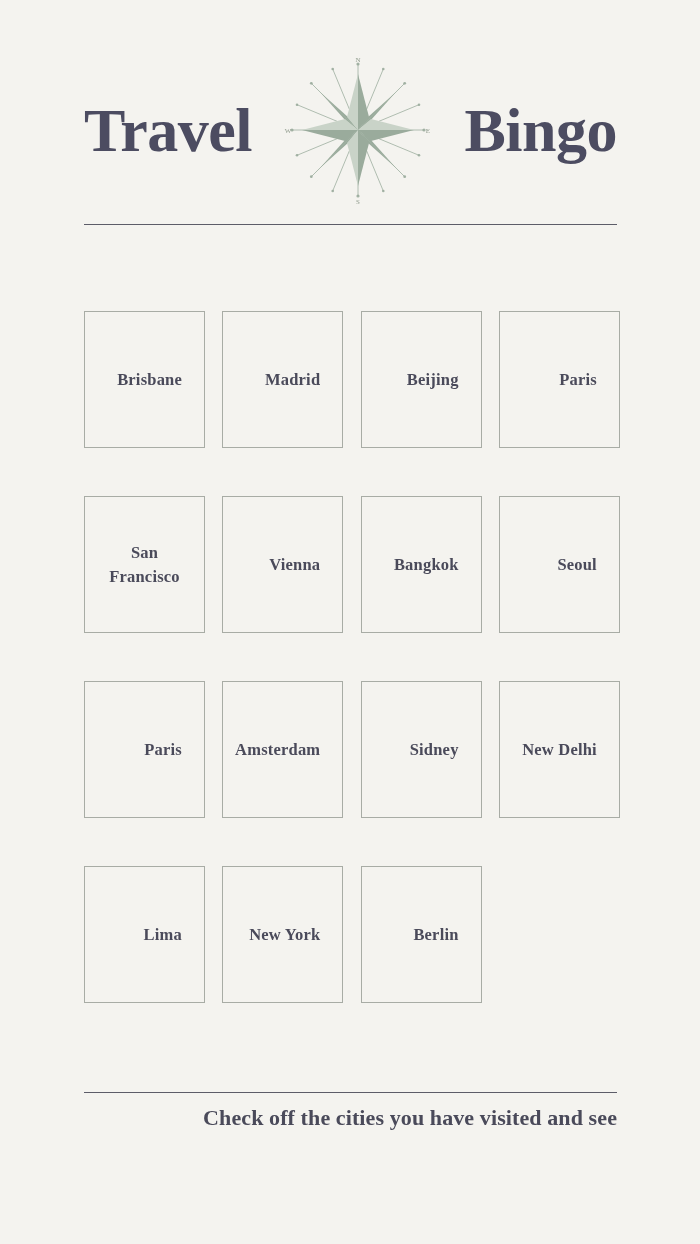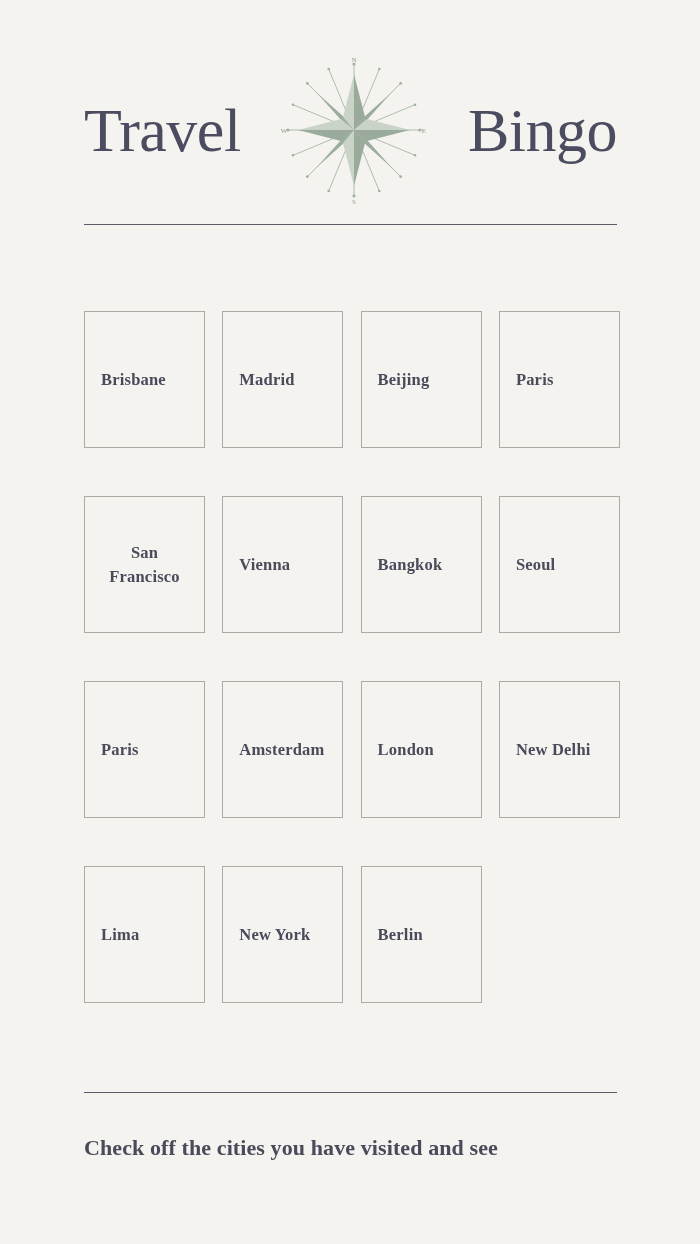--- a/index.html
+++ b/index.html
@@ -29,21 +29,21 @@
     top: 56px;
     width: 533px;
     height: 148px;
     display: flex;
     flex-direction: row;
     align-items: center;
     justify-content: space-between;
   }
   .title-word {
     font-family: "Liberation Serif", "DejaVu Serif", serif;
-    font-weight: normal;
+    font-weight: bold;
     font-size: 62px;
     line-height: 1;
     color: #4c4c61;
     letter-spacing: -0.5px;
     white-space: nowrap;
   }
   .title-word.left {
     text-align: left;
   }
   .title-word.right {
@@ -83,41 +83,41 @@
     grid-template-columns: repeat(4, 121px);
     grid-template-rows: repeat(4, 137px);
     column-gap: 17.3px;
     row-gap: 48px;
   }
   .cell {
     border: 1.3px solid #a8aca5;
     background: #f4f3ef;
     display: flex;
     align-items: center;
-    justify-content: flex-start;
+    justify-content: flex-end;
     box-sizing: border-box;
-    padding: 16px;
+    padding: 22px;
   }
   .cell-label {
     font-family: "Liberation Serif", "DejaVu Serif", serif;
     font-weight: bold;
     font-size: 16.5px;
     line-height: 1.45;
     color: #4a4a5a;
     text-align: center;
     letter-spacing: 0.2px;
   }
 
   
   .footer {
     position: absolute;
     left: 84px;
-    top: 1132px;
-    width: 533px;
-    text-align: left;
+    top: 1102px;
+    width: 533px;
+    text-align: right;
   }
   .footer-text {
     font-family: "Liberation Serif", "DejaVu Serif", serif;
     font-weight: bold;
     font-size: 22px;
     line-height: 1.45;
     color: #4a4a5a;
     margin: 0;
     letter-spacing: 0.1px;
   }
@@ -238,21 +238,21 @@
         <span class="cell-label">Seoul</span>
       </div>
 
     <div class="cell">
         <span class="cell-label">Paris</span>
       </div>
     <div class="cell">
         <span class="cell-label">Amsterdam</span>
       </div>
     <div class="cell">
-        <span class="cell-label">London</span>
+        <span class="cell-label">Sidney</span>
       </div>
     <div class="cell">
         <span class="cell-label">New Delhi</span>
       </div>
 
     <div class="cell">
         <span class="cell-label">Lima</span>
       </div>
     <div class="cell">
         <span class="cell-label">New York</span>

